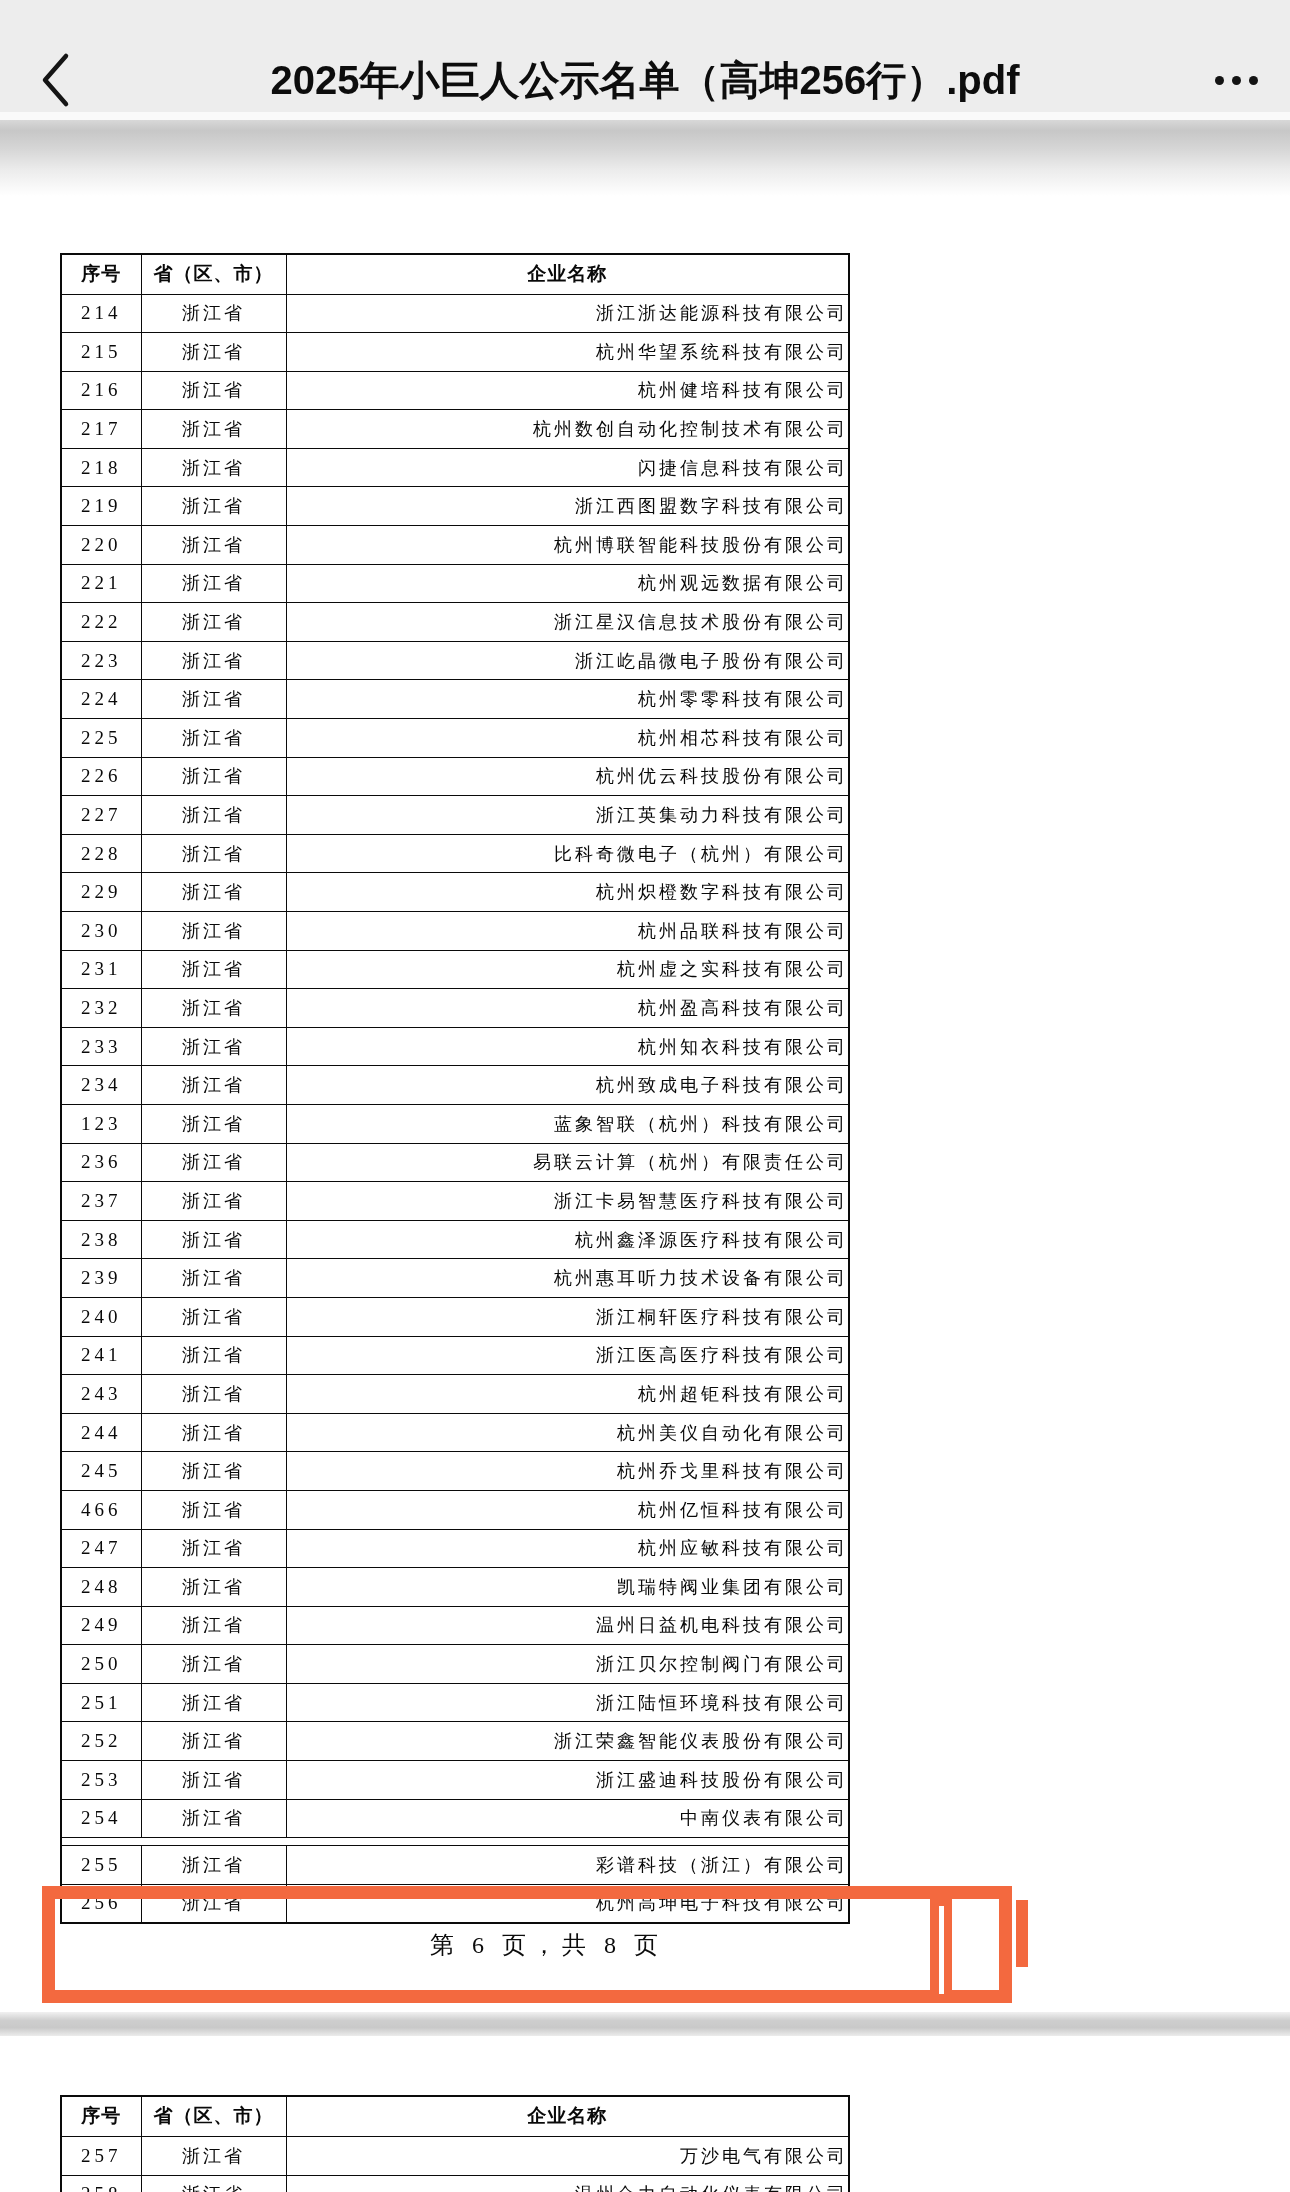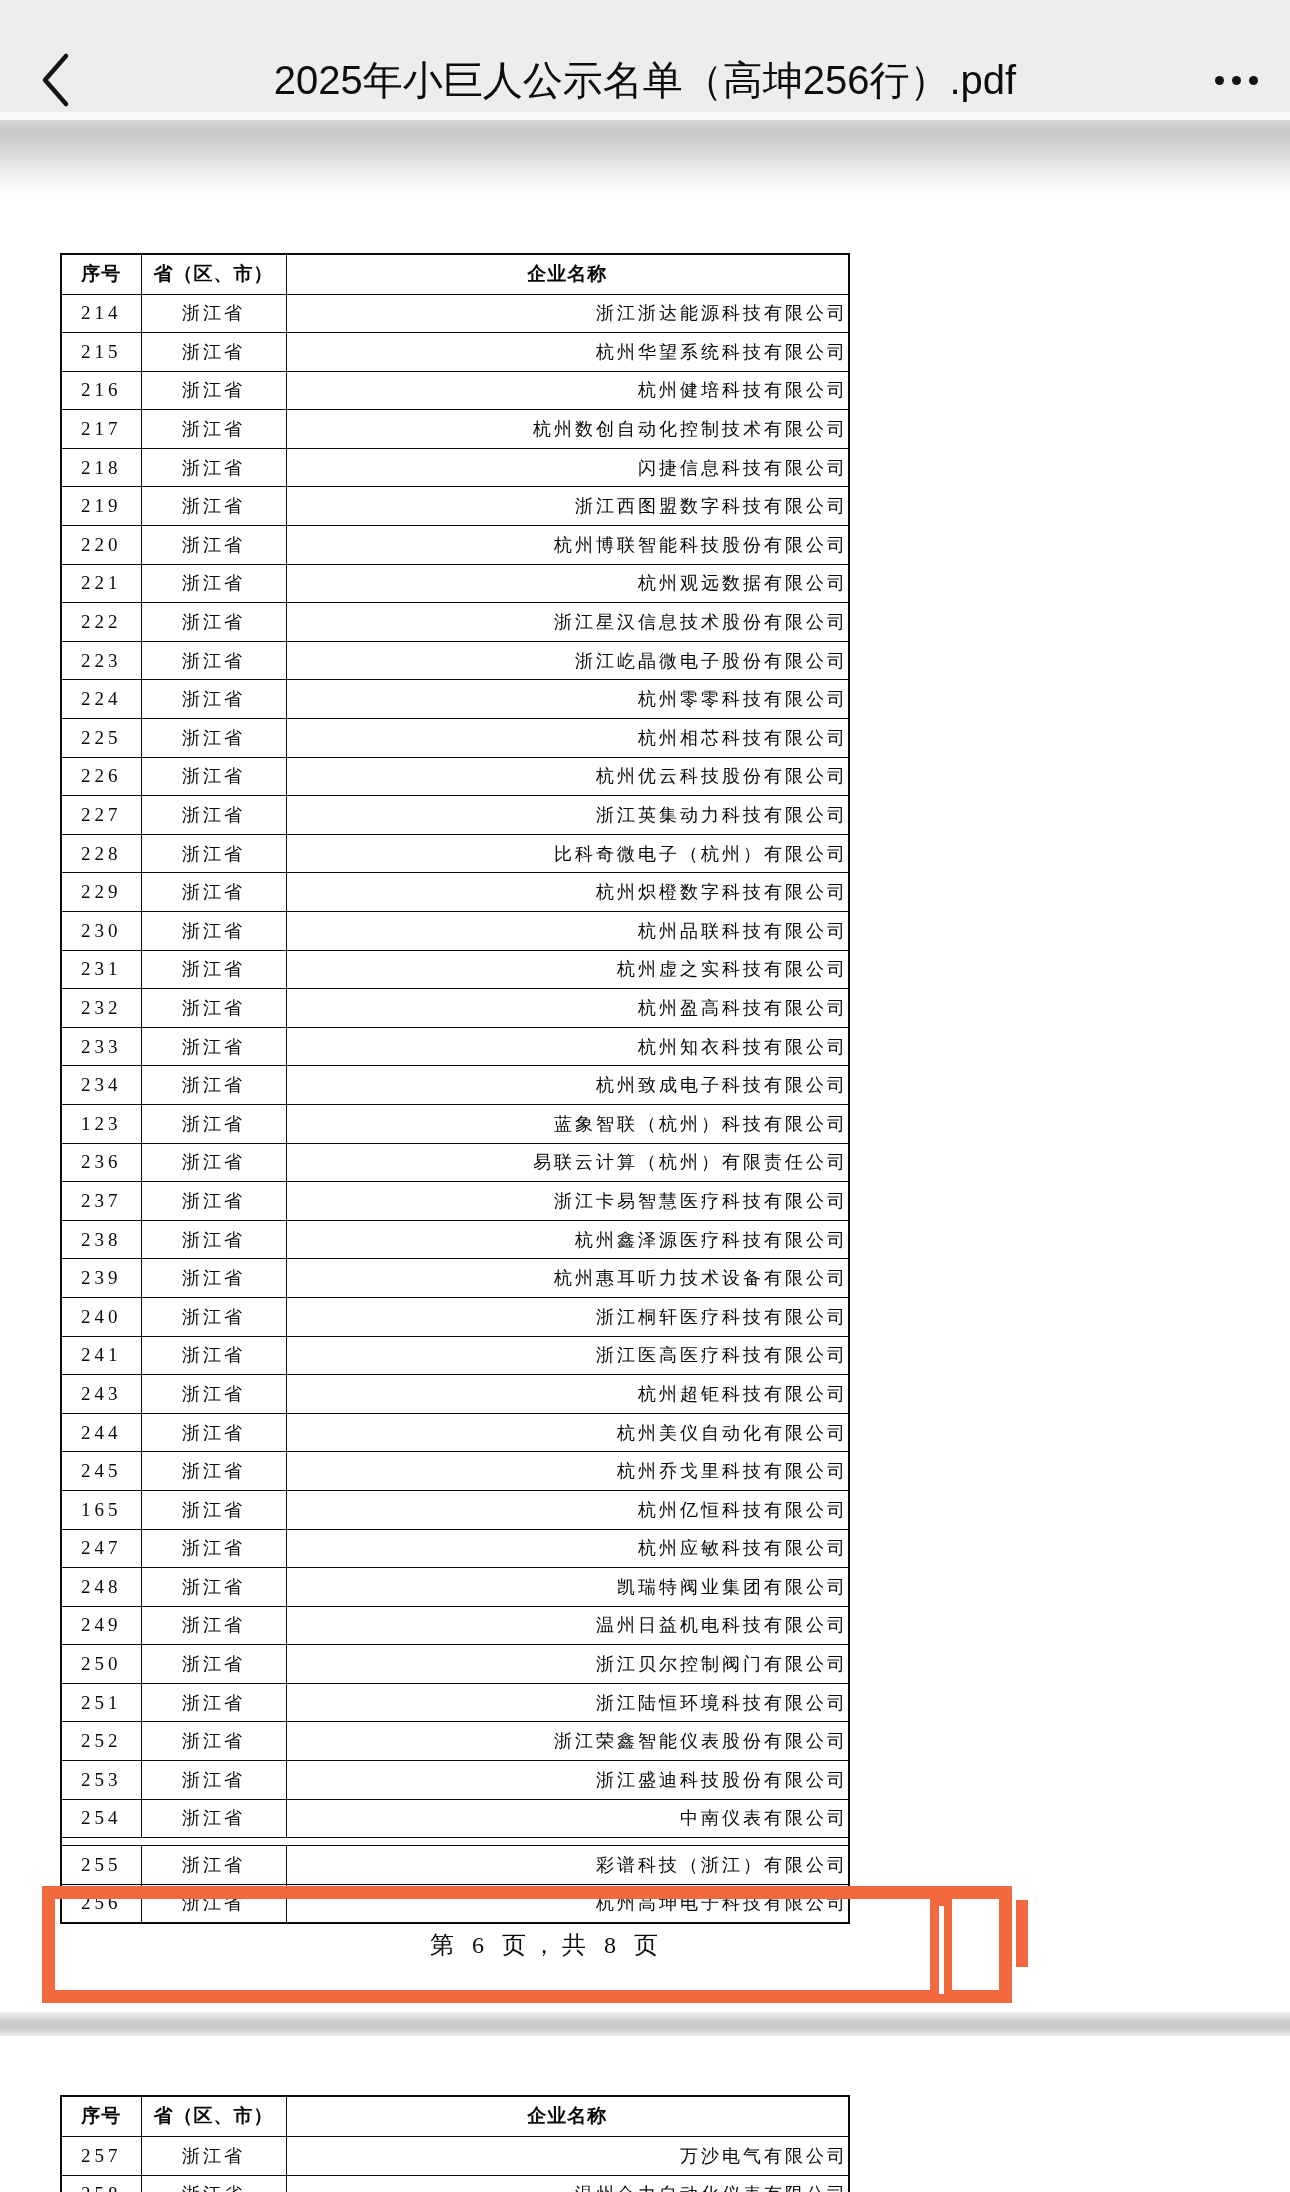--- a/index.html
+++ b/index.html
@@ -12,21 +12,21 @@
     position:absolute;left:0;top:0;width:1290px;height:112px;
     background:#ededed;display:flex;align-items:center;
     font-family:"Liberation Sans","DejaVu Sans",sans-serif;
   }
   .back-btn{
     position:absolute;left:30px;top:50px;width:50px;height:60px;
     display:flex;align-items:center;justify-content:center;cursor:pointer;
   }
   .doc-title{
     position:absolute;left:110px;right:110px;top:48px;height:64px;line-height:64px;
-    text-align:center;font-size:40px;font-weight:400;color:#0d0d0d;
+    text-align:center;font-size:40px;font-weight:700;color:#0d0d0d;
     white-space:nowrap;overflow:hidden;
   }
   .more-btn{
     position:absolute;right:32px;top:60px;width:70px;height:40px;
     display:flex;align-items:center;justify-content:flex-end;gap:8px;cursor:pointer;
   }
   .dot{width:9px;height:9px;border-radius:50%;background:#141414;}
   
   .strip-white-top{position:absolute;left:0;top:112px;width:1290px;height:8px;background:#fafafa;}
   .sep-top{
@@ -268,21 +268,21 @@
           <td class="c0">244</td>
           <td class="c1">浙江省</td>
           <td class="c2">杭州美仪自动化有限公司</td>
         </tr>
         <tr>
           <td class="c0">245</td>
           <td class="c1">浙江省</td>
           <td class="c2">杭州乔戈里科技有限公司</td>
         </tr>
         <tr>
-          <td class="c0">165</td>
+          <td class="c0">466</td>
           <td class="c1">浙江省</td>
           <td class="c2">杭州亿恒科技有限公司</td>
         </tr>
         <tr>
           <td class="c0">247</td>
           <td class="c1">浙江省</td>
           <td class="c2">杭州应敏科技有限公司</td>
         </tr>
         <tr>
           <td class="c0">248</td>

